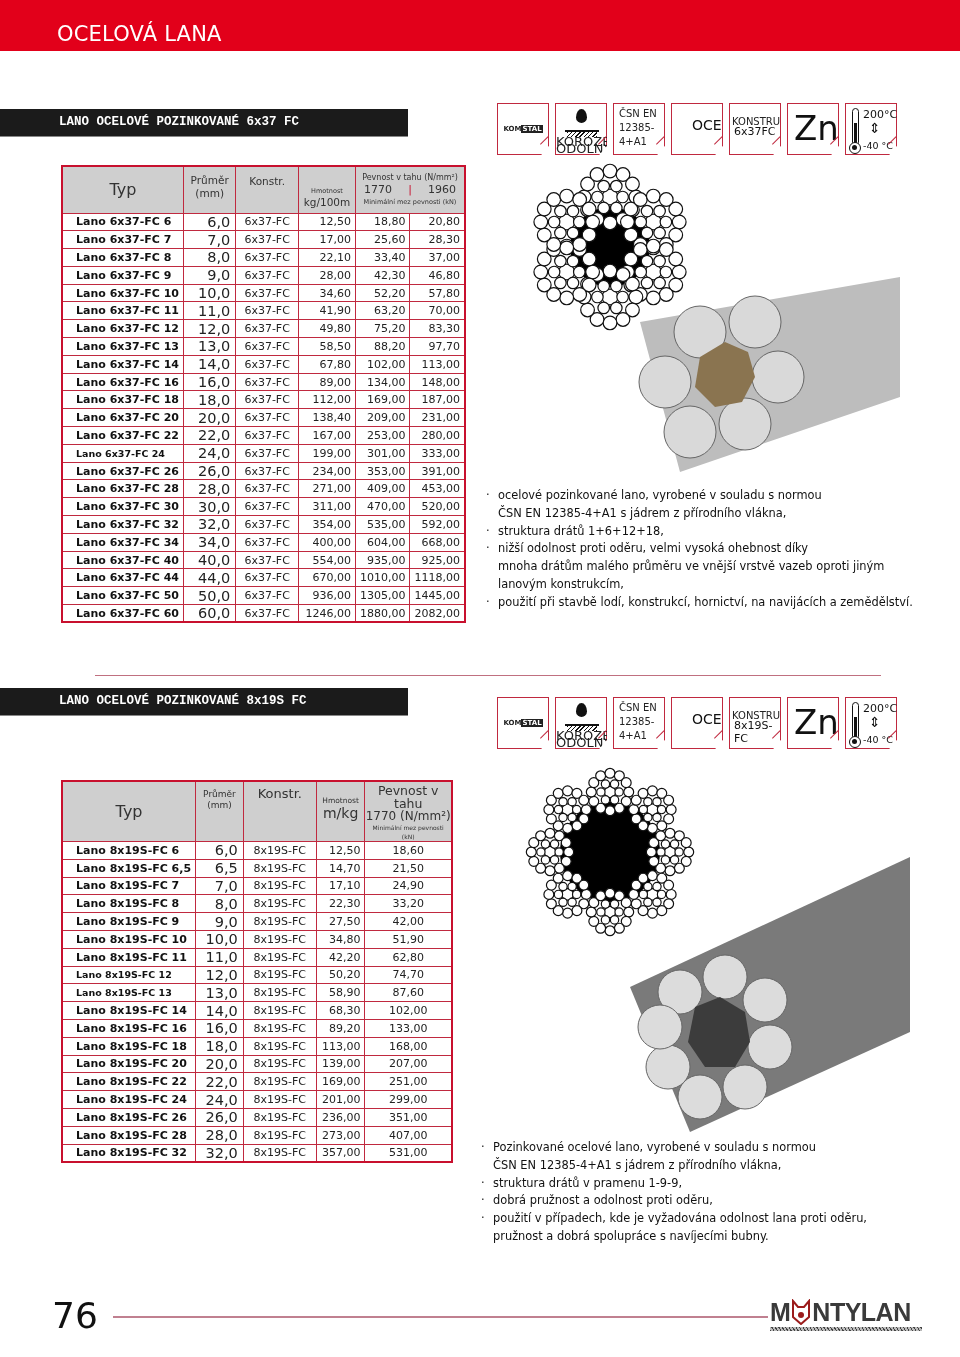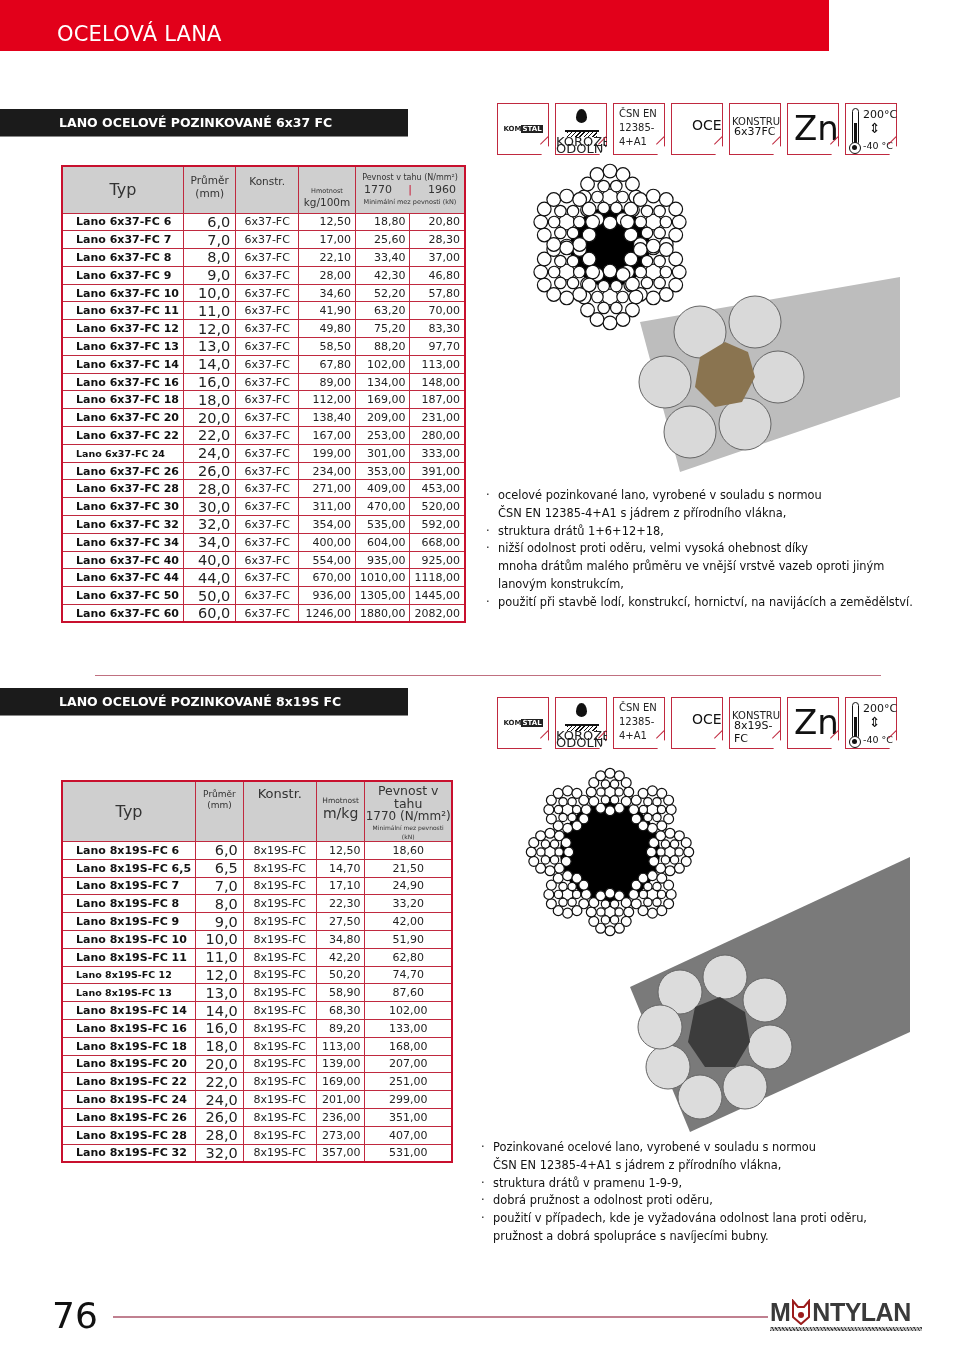--- a/index.html
+++ b/index.html
@@ -1,20 +1,20 @@
 <!DOCTYPE html>
 <html><head>
 <meta charset="utf-8">
 <style>
   * { box-sizing: border-box; margin: 0; padding: 0; }
   body { width: 960px; height: 1357px; background: #fff; font-family: "DejaVu Sans", sans-serif; color: #111; position: relative; overflow: hidden; }
-  .topbar { position: absolute; left: 0; top: 0; width: 829px; height: 51px; background: #e2001a; }
+  .topbar { position: absolute; left: 0; top: 0; width: 960px; height: 51px; background: #e2001a; }
   .topbar .title { position: absolute; left: 57px; top: 22px; color: #fff; font-size: 21px; font-weight: normal; letter-spacing: 0.2px; }
   .section-bar { position: absolute; left: 0; width: 408px; height: 28px; background: #1b1b1b; border-bottom: 1px solid #888; }
-  .section-bar span { position: absolute; left: 59px; top: 6px; color: #fff; font-size: 12.5px; font-weight: bold; }
+  .section-bar span { position: absolute; left: 59px; top: 6px; color: #fff; font-size: 12.5px; font-weight: bold; font-family: Liberation Mono, monospace; }
   .badges { position: absolute; display: flex; gap: 6px; }
   .badge { width: 52px; height: 52px; border: 1.5px solid #c0293f; position: relative; background: #fff; clip-path: polygon(0 0, 100% 0, 100% 82%, 85% 100%, 0 100%); }
   .badge::after { content: ""; position: absolute; right: 0; bottom: 0; width: 11px; height: 11px; border-top: 1.5px solid #c0293f; transform: translate(3px,2px) rotate(-45deg); transform-origin: left top; }
   .b-komstal { display: flex; align-items: center; justify-content: center; }
   .b-komstal .k1 { font-size: 7px; font-weight: bold; color: #222; }
   .b-komstal .k2 { font-size: 7px; font-weight: bold; color: #fff; background: #222; padding: 0 1px; }
   .b-koroze .drop { position: absolute; left: 20px; top: 5px; width: 11px; height: 14px; background: #111; border-radius: 50% 50% 50% 50% / 60% 60% 40% 40%; }
   .b-koroze .ground { position: absolute; left: 9px; top: 26px; width: 34px; height: 2px; background: #111; }
   .b-koroze .hatch { position: absolute; left: 11px; top: 28px; width: 30px; height: 5px; background: repeating-linear-gradient(135deg, #111 0 1px, transparent 1px 3px); }
   .b-koroze .lbl { position: absolute; left: 0; right: 0; bottom: 2px; text-align: left; font-size: 13px; line-height: 7px; color: #222; }

